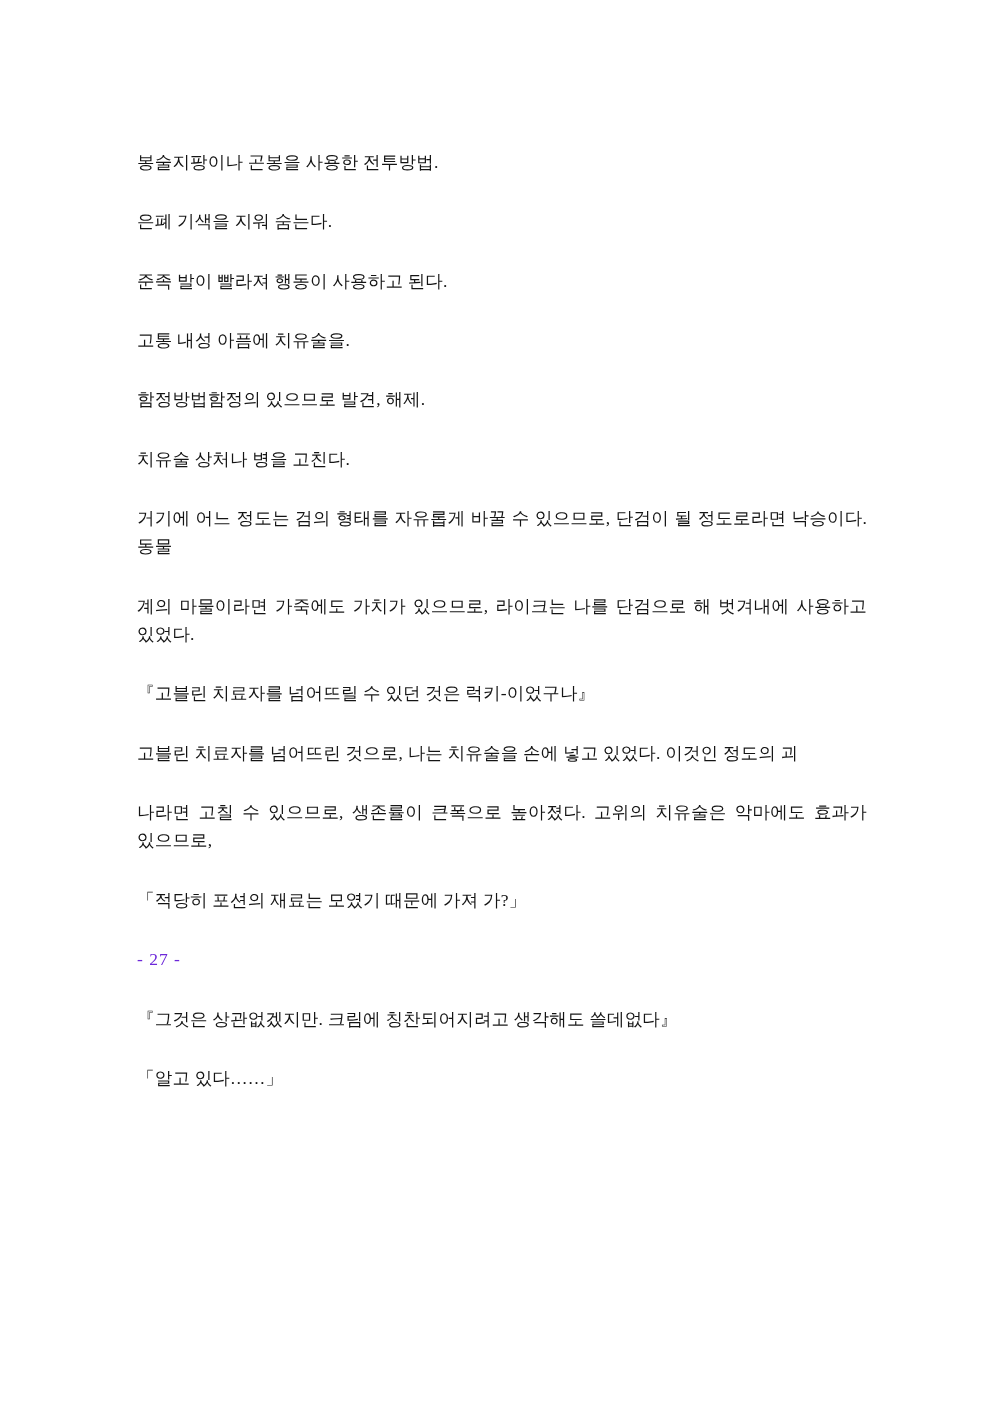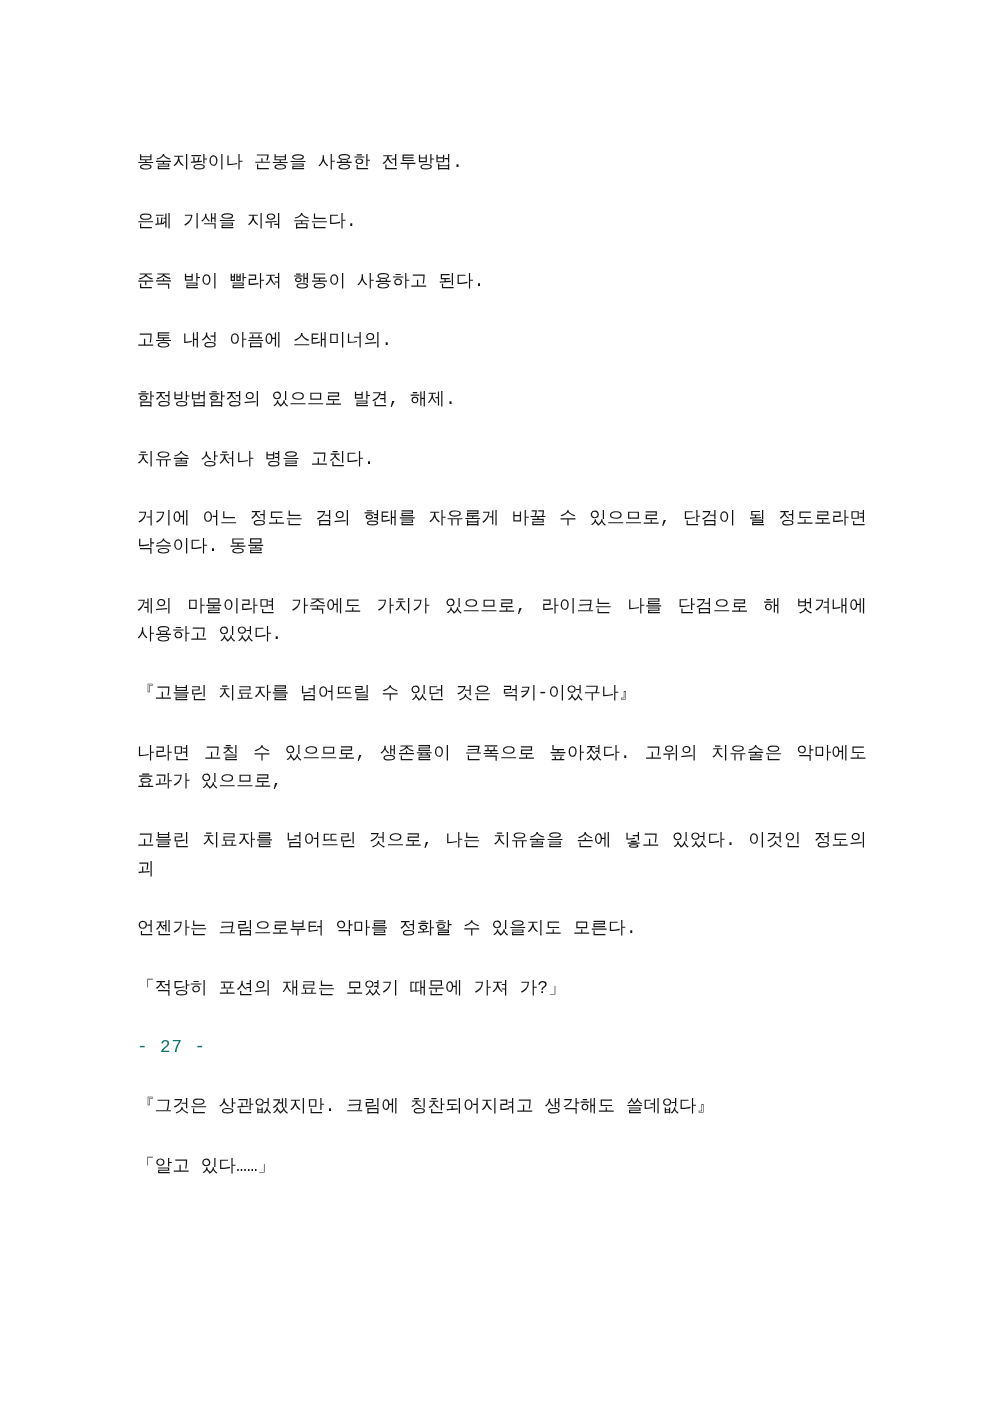--- a/index.html
+++ b/index.html
@@ -13,21 +13,20 @@
     font-family: "Liberation Serif", "DejaVu Serif", serif;
     color: #1a1a1a;
   }
   .page {
     position: relative;
     width: 992px;
     height: 1403px;
     box-sizing: border-box;
     padding: 148px 128px 0 137px;
     background: #ffffff;
-    font-family: Liberation Mono, monospace;
   }
   .doc-body {
     width: 730px;
   }
   .para {
     font-size: 17.5px;
     line-height: 1.62;
     margin: 0 0 31px 0;
     text-align: justify;
     text-justify: inter-character;
@@ -37,41 +36,40 @@
   }
   .para.just {
     text-align: justify;
     text-align-last: left;
   }
   .page-number {
     font-size: 17.5px;
     line-height: 1.62;
     margin: 0 0 31px 0;
     letter-spacing: 1px;
-    color: #0f766e;
+    color: #6d28d9;
   }
 </style>
 </head>
 <body>
 
 <div class="page">
   <div class="doc-body">
 
     <p class="para">봉술지팡이나 곤봉을 사용한 전투방법.</p>
     <p class="para">은폐 기색을 지워 숨는다.</p>
     <p class="para">준족 발이 빨라져 행동이 사용하고 된다.</p>
-    <p class="para">고통 내성 아픔에 스태미너의.</p>
+    <p class="para">고통 내성 아픔에 치유술을.</p>
     <p class="para">함정방법함정의 있으므로 발견, 해제.</p>
     <p class="para">치유술 상처나 병을 고친다.</p>
     <p class="para just">거기에 어느 정도는 검의 형태를 자유롭게 바꿀 수 있으므로, 단검이 될 정도로라면 낙승이다. 동물</p>
     <p class="para just">계의 마물이라면 가죽에도 가치가 있으므로, 라이크는 나를 단검으로 해 벗겨내에 사용하고 있었다.</p>
     <p class="para">『고블린 치료자를 넘어뜨릴 수 있던 것은 럭키-이었구나』</p>
+    <p class="para just">고블린 치료자를 넘어뜨린 것으로, 나는 치유술을 손에 넣고 있었다. 이것인 정도의 괴</p>
     <p class="para just">나라면 고칠 수 있으므로, 생존률이 큰폭으로 높아졌다. 고위의 치유술은 악마에도 효과가 있으므로,</p>
-    <p class="para just">고블린 치료자를 넘어뜨린 것으로, 나는 치유술을 손에 넣고 있었다. 이것인 정도의 괴</p>
-    <p class="para">언젠가는 크림으로부터 악마를 정화할 수 있을지도 모른다.</p>
     <p class="para">「적당히 포션의 재료는 모였기 때문에 가져 가?」</p>
 
     <div class="page-number">- 27 -</div>
 
     <p class="para">『그것은 상관없겠지만. 크림에 칭찬되어지려고 생각해도 쓸데없다』</p>
     <p class="para">「알고 있다……」</p>
 
   </div>
 </div>
 

